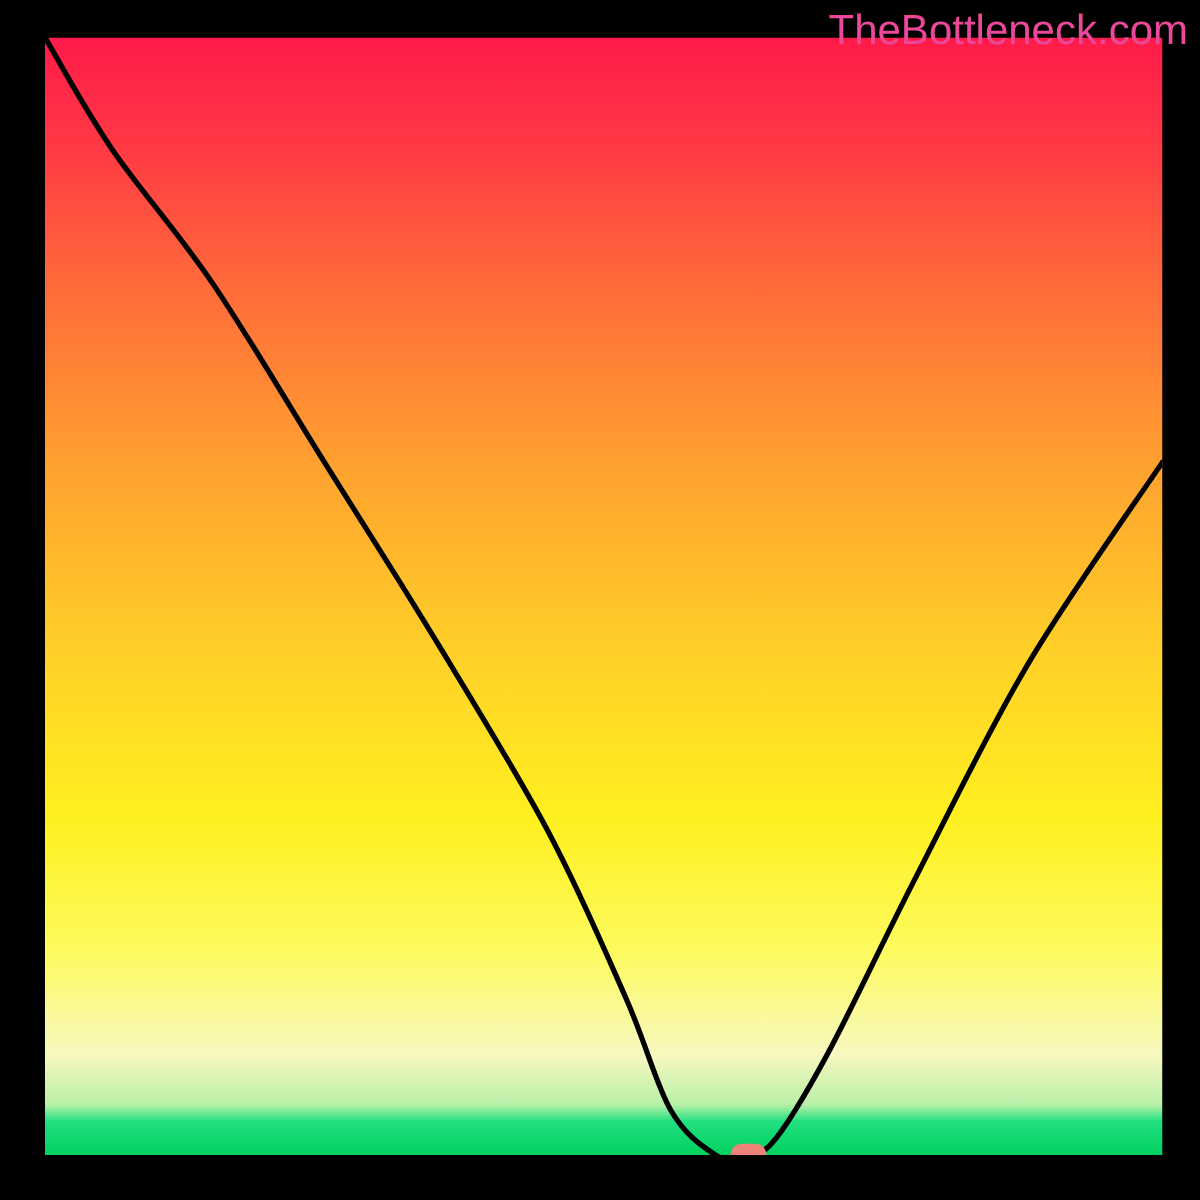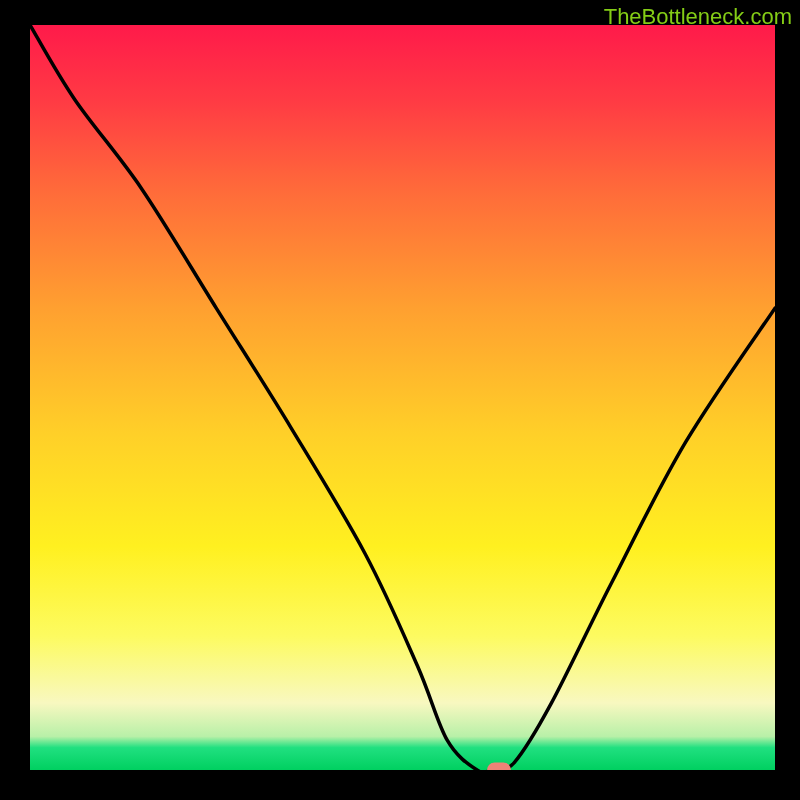--- a/index.html
+++ b/index.html
@@ -16,22 +16,22 @@
     top: 0;
     left: 0;
     width: 800px;
     height: 800px;
     background: #000;
   }
   .watermark {
     position: absolute;
     top: 4px;
     right: 8px;
-    color: #84cc16;
-    font-size: 22px;
+    color: #ec4899;
+    font-size: 28px;
     font-weight: 500;
     z-index: 10;
   }
   .plot-area {
     position: absolute;
     left: 30px;
     top: 25px;
     width: 745px;
     height: 745px;
     overflow: hidden;

